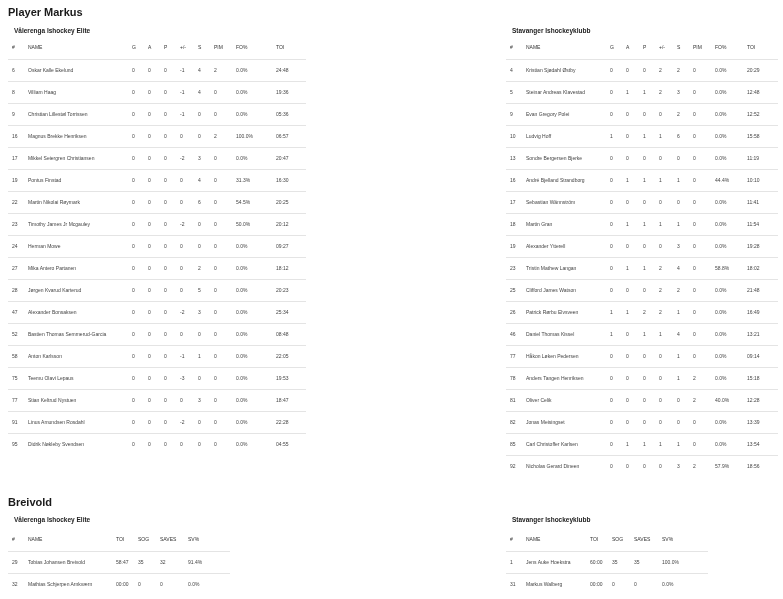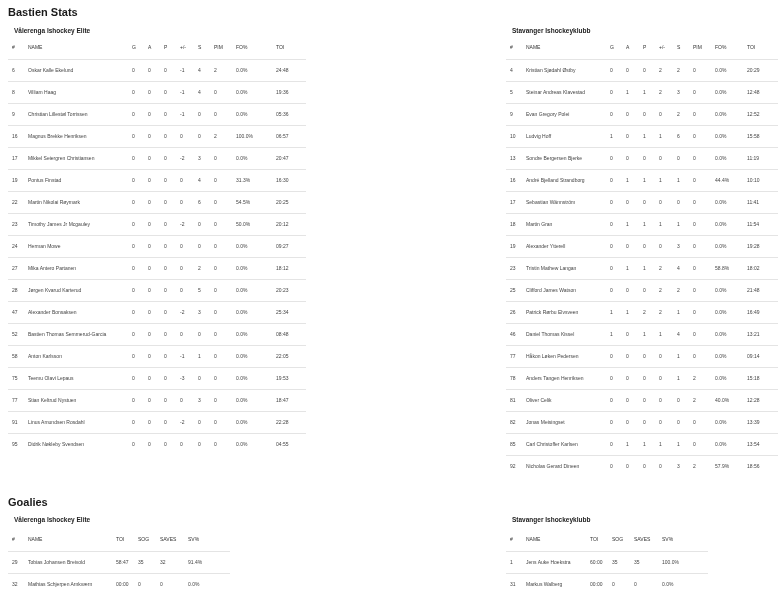--- a/index.html
+++ b/index.html
@@ -8,21 +8,21 @@
     .section-title { position: absolute; font-size: 11px; font-weight: bold; color: #1a1a1a; }
     .team-title { position: absolute; font-size: 6.5px; font-weight: bold; color: #222222; }
     table { position: absolute; border-collapse: collapse; font-size: 5px; color: #444444; }
     th { font-weight: normal; text-align: left; height: 23px; padding: 0; white-space: nowrap; color: #333; }
     td { height: 22px; padding: 0; white-space: nowrap; border-top: 1px solid #e4e4e4; }
     tr.row:last-child td { }
   </style>
 </head>
 <body>
 
-<div class="section-title" style="left:8px; top:6px;">Bastien Stats</div>
+<div class="section-title" style="left:8px; top:6px;">Player Markus</div>
 
 <div class="team-title" style="left:14px; top:27px;">Vålerenga Ishockey Elite</div>
 <table class="pst" style="left:8px; top:36px; width:298px;">
     <thead>
       <tr>
         <th style="width: 20px; padding-left: 4px;">#</th>
         <th style="width: 104px;">NAME</th>
         <th style="width: 16px;">G</th>
         <th style="width: 16px;">A</th>
         <th style="width: 16px;">P</th>
@@ -494,21 +494,21 @@
         <td>0</td>
         <td>0</td>
         <td>3</td>
         <td>2</td>
         <td>57.9%</td>
         <td>18:56</td>
       </tr>
     </tbody>
   </table>
 
-<div class="section-title" style="left:8px; top:496px;">Goalies</div>
+<div class="section-title" style="left:8px; top:496px;">Breivold</div>
 
 <div class="team-title" style="left:14px; top:516px;">Vålerenga Ishockey Elite</div>
 <table class="pst" style="left:8px; top:528px; width:222px;">
     <thead>
       <tr>
         <th style="width: 20px; padding-left: 4px;">#</th>
         <th style="width: 88px;">NAME</th>
         <th style="width: 22px;">TOI</th>
         <th style="width: 22px;">SOG</th>
         <th style="width: 28px;">SAVES</th>

